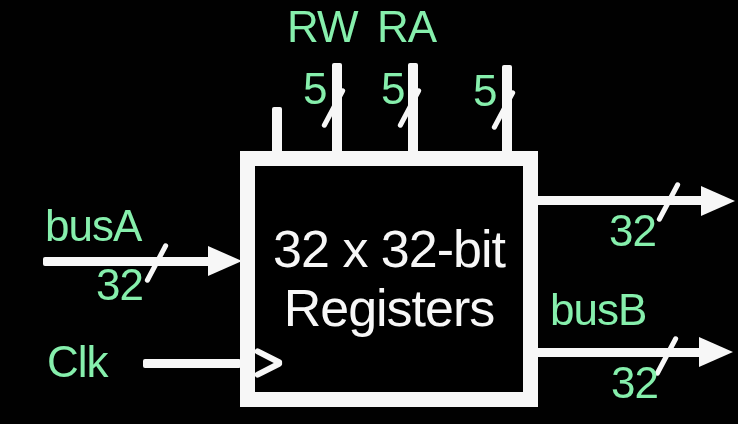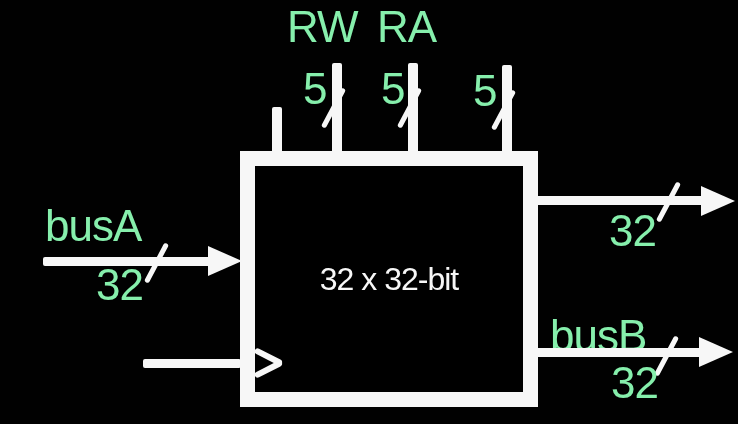--- a/index.html
+++ b/index.html
@@ -61,21 +61,21 @@
     box-sizing: border-box;
     border: 15px solid #f7f7f7;
     background: #000;
     display: flex;
     flex-direction: column;
     align-items: center;
     justify-content: center;
     text-align: center;
   }
   #regfile-box .box-line {
-    font-size: 32px;
+    font-size: 52px;
     line-height: 59px;
     letter-spacing: -1px;
   }
   .clk-bar {
     position: absolute;
     width: 30px;
     height: 6px;
     background: #f7f7f7;
     border-radius: 3px;
     transform-origin: left center;
@@ -98,37 +98,39 @@
   <div class="wire-v" style="left:332px; top:63px; height:93px;"></div>
   <div class="wire-v" style="left:408px; top:63px; height:93px;"></div>
   <div class="wire-v" style="left:502px; top:65px; height:91px;"></div>
 
   <div class="slash" style="left:331px; top:86px;"></div>
   <div class="slash" style="left:407px; top:86px;"></div>
   <div class="slash" style="left:501px; top:88px;"></div>
 
   <div id="regfile-box">
     <div class="box-line">32 x 32-bit</div>
+    <div class="box-line">Registers</div>
   </div>
 
   <div class="lbl" style="left:45px; top:204px;">busA</div>
   <div class="wire-h" style="left:43px; top:257px; width:170px;"></div>
   <div class="arrowhead" style="left:208px; top:246px;"></div>
   <div class="slash" style="left:154px; top:241px;"></div>
   <div class="lbl" style="left:96px; top:263px;">32</div>
 
+  <div class="lbl" style="left:47px; top:340px;">Clk</div>
   <div class="wire-h" style="left:143px; top:359px; width:98px;"></div>
 
   <div class="clk-bar" style="left:255px; top:347px; transform:rotate(27deg);"></div>
   <div class="clk-bar" style="left:255px; top:373px; transform:rotate(-27deg);"></div>
 
   <div class="wire-h" style="left:530px; top:196px; width:174px;"></div>
   <div class="arrowhead" style="left:701px; top:186px;"></div>
   <div class="slash" style="left:666px; top:180px;"></div>
   <div class="lbl" style="left:609px; top:209px;">32</div>
 
-  <div class="lbl" style="left:550px; top:314px;">busB</div>
+  <div class="lbl" style="left:550px; top:288px;">busB</div>
   <div class="wire-h" style="left:530px; top:348px; width:172px;"></div>
   <div class="arrowhead" style="left:699px; top:337px;"></div>
   <div class="slash" style="left:664px; top:334px;"></div>
   <div class="lbl" style="left:611px; top:361px;">32</div>
 
 </div>
 
 </body></html>

